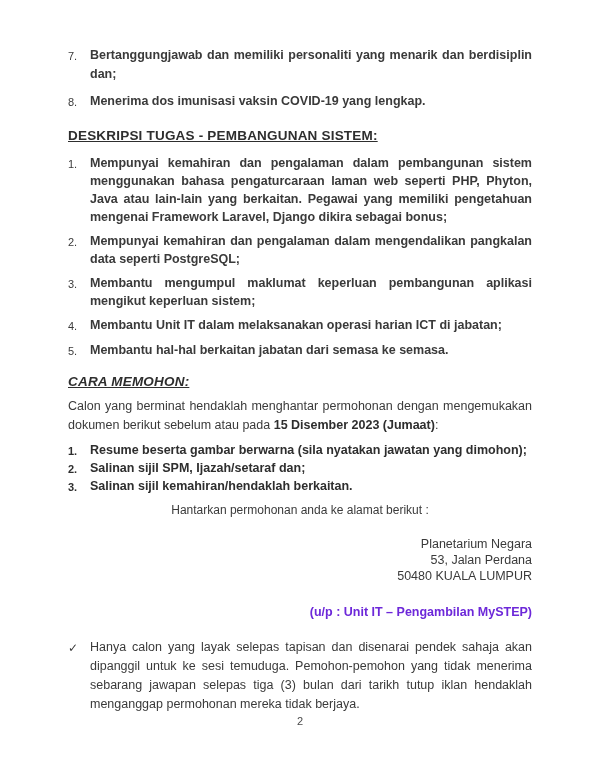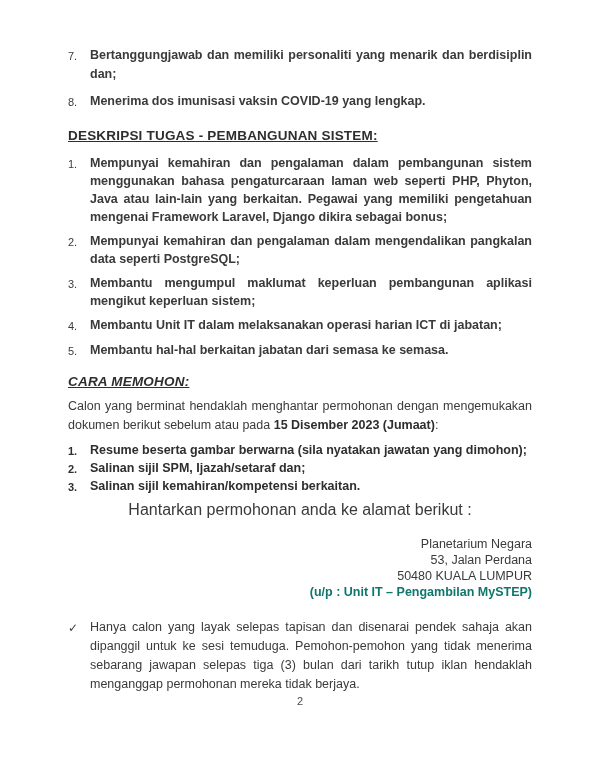--- a/index.html
+++ b/index.html
@@ -72,31 +72,31 @@
     font-size: 12.5px;
     line-height: 17px;
     font-weight: bold;
     color: #2e2e2e;
   }
   .doc-item .num { font-weight: bold; font-size: 11px; padding-top: 1px; }
 
   .send-line {
     margin: 6px 0 0 0;
     text-align: center;
-    font-size: 16px;
+    font-size: 12px;
     line-height: 16px;
   }
 
   .address {
     margin-top: 18px;
     text-align: right;
     font-size: 12.5px;
     line-height: 16px;
   }
-  .address .bold { font-weight: bold; color: #0f766e; }
+  .address .bold { font-weight: bold; color: #6d28d9; margin-top: 20px; }
 
   
   .note {
     margin-top: 18px;
     display: flex;
     align-items: flex-start;
     font-size: 12.5px;
     line-height: 19px;
   }
   .note .num { flex: 0 0 22px; font-size: 12px; padding-top: 1px; }
@@ -153,21 +153,21 @@
   <div class="li doc-item">
     <span class="num">1.</span>
     <div class="txt">Resume beserta gambar berwarna (sila nyatakan jawatan yang dimohon);</div>
   </div>
   <div class="li doc-item">
     <span class="num">2.</span>
     <div class="txt">Salinan sijil SPM, Ijazah/setaraf dan;</div>
   </div>
   <div class="li doc-item">
     <span class="num">3.</span>
-    <div class="txt">Salinan sijil kemahiran/kompetensi berkaitan.</div>
+    <div class="txt">Salinan sijil kemahiran/hendaklah berkaitan.</div>
   </div>
 
   <p class="send-line">Hantarkan permohonan anda ke alamat berikut :</p>
 
   <div class="address">
     <div>Planetarium Negara</div>
     <div>53, Jalan Perdana</div>
     <div>50480 KUALA LUMPUR</div>
     <div class="bold">(u/p : Unit IT – Pengambilan MySTEP)</div>
   </div>

